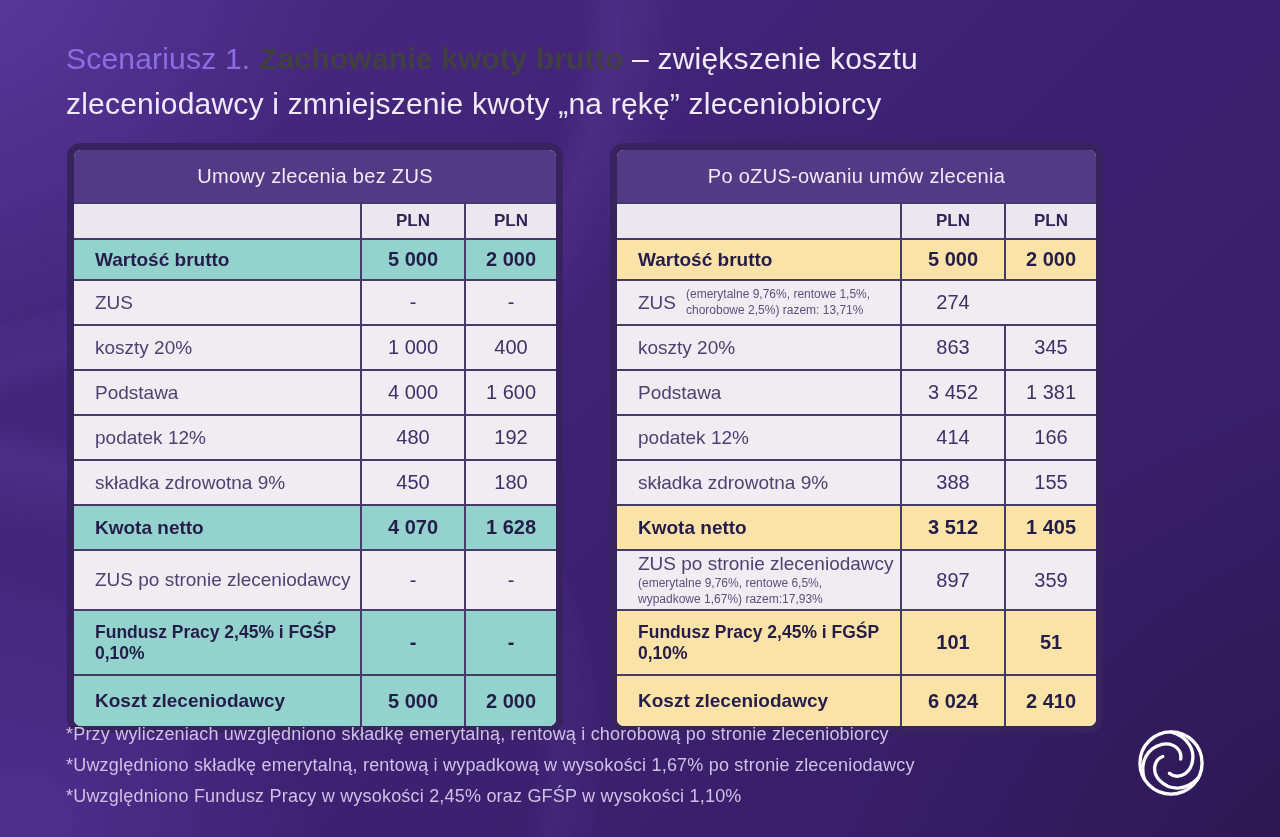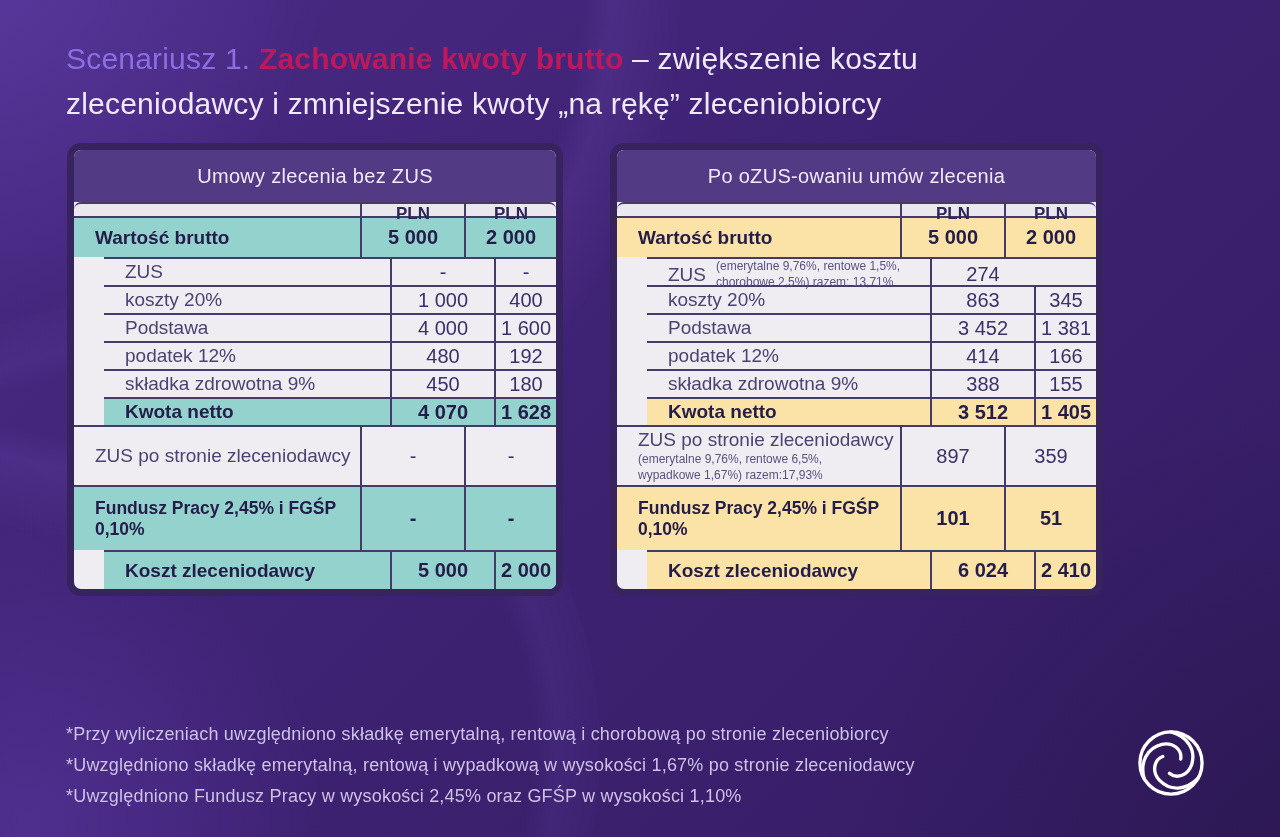--- a/index.html
+++ b/index.html
@@ -14,38 +14,38 @@
   }
   .swoosh{position:absolute;border-radius:50%;pointer-events:none;}
   .swoosh-1{left:-420px;top:-560px;width:1100px;height:1100px;
     background:radial-gradient(circle, rgba(255,255,255,0) 58%, rgba(120,84,190,.18) 62%, rgba(120,84,190,0) 72%);}
   .swoosh-2{left:-300px;top:300px;width:900px;height:900px;
     background:radial-gradient(circle, rgba(255,255,255,0) 60%, rgba(110,76,180,.14) 64%, rgba(110,76,180,0) 74%);}
 
   .page-title{position:absolute;left:66px;top:36px;width:1012px;
     font-size:30px;line-height:45px;font-weight:400;color:#efe9fa;letter-spacing:.2px;}
   .title-prefix{color:#8a6fe2;}
-  .title-emphasis{color:#be185d;font-weight:700;}
+  .title-emphasis{color:#404040;font-weight:700;}
 
   .tbl{position:absolute;top:143px;border:7px solid #37245e;border-radius:14px;
     background:#efedf1;box-sizing:border-box;overflow:hidden;}
   .tbl-left{left:67px;width:496px;--c1:286px;--c2:104px;}
   .tbl-right{left:610px;width:493px;--c1:283px;--c2:104px;}
   .tbl-titlebar{height:52px;background:#533a85;display:flex;align-items:center;justify-content:center;
     color:#efe9f8;font-size:20px;letter-spacing:.3px;box-sizing:border-box;}
   .row{display:grid;grid-template-columns:var(--c1) var(--c2) 1fr;box-sizing:border-box;
     border-top:2px solid #443b68;background:#efedf1;}
   .row .cell{display:flex;align-items:center;justify-content:center;box-sizing:border-box;
     font-size:20px;color:#3d3169;}
   .row .cell.val{border-left:2px solid #443b68;}
   .row .cell.lbl{justify-content:flex-start;padding-left:21px;padding-right:3px;
     font-size:19px;color:#4c4372;}
-  .hdr-row{height:14px;background:#eae8ee;border-radius:11px;}
+  .hdr-row{height:36px;background:#eae8ee;}
   .hdr-row .cell{font-size:17px;font-weight:700;color:#2f2658;}
-  .h41{height:41px;} .h45{height:28px;margin-left:30px;} .h60{height:60px;} .h47{height:65px;} .h52{height:39px;margin-left:30px;}
+  .h41{height:41px;} .h45{height:45px;} .h60{height:60px;} .h47{height:65px;} .h52{height:52px;}
   .bold-row .cell.lbl,.bold-row .cell.val{font-weight:700;color:#241d49;}
   .tbl-left .hl{background:#93d2cd;}
   .tbl-right .hl{background:#fbe3a8;}
   .sub{font-size:12px;line-height:1.3;color:#5c5180;font-weight:400;}
   .lbl-inline{display:flex;align-items:center;gap:10px;}
   .lbl-inline .sub{max-width:250px;}
   .lbl-stack{display:flex;flex-direction:column;justify-content:center;gap:1px;}
   .lbl-stack .sub{max-width:215px;font-size:12px;}
 
   .footnotes{position:absolute;left:66px;top:719px;color:#cdc1e6;font-size:18px;

